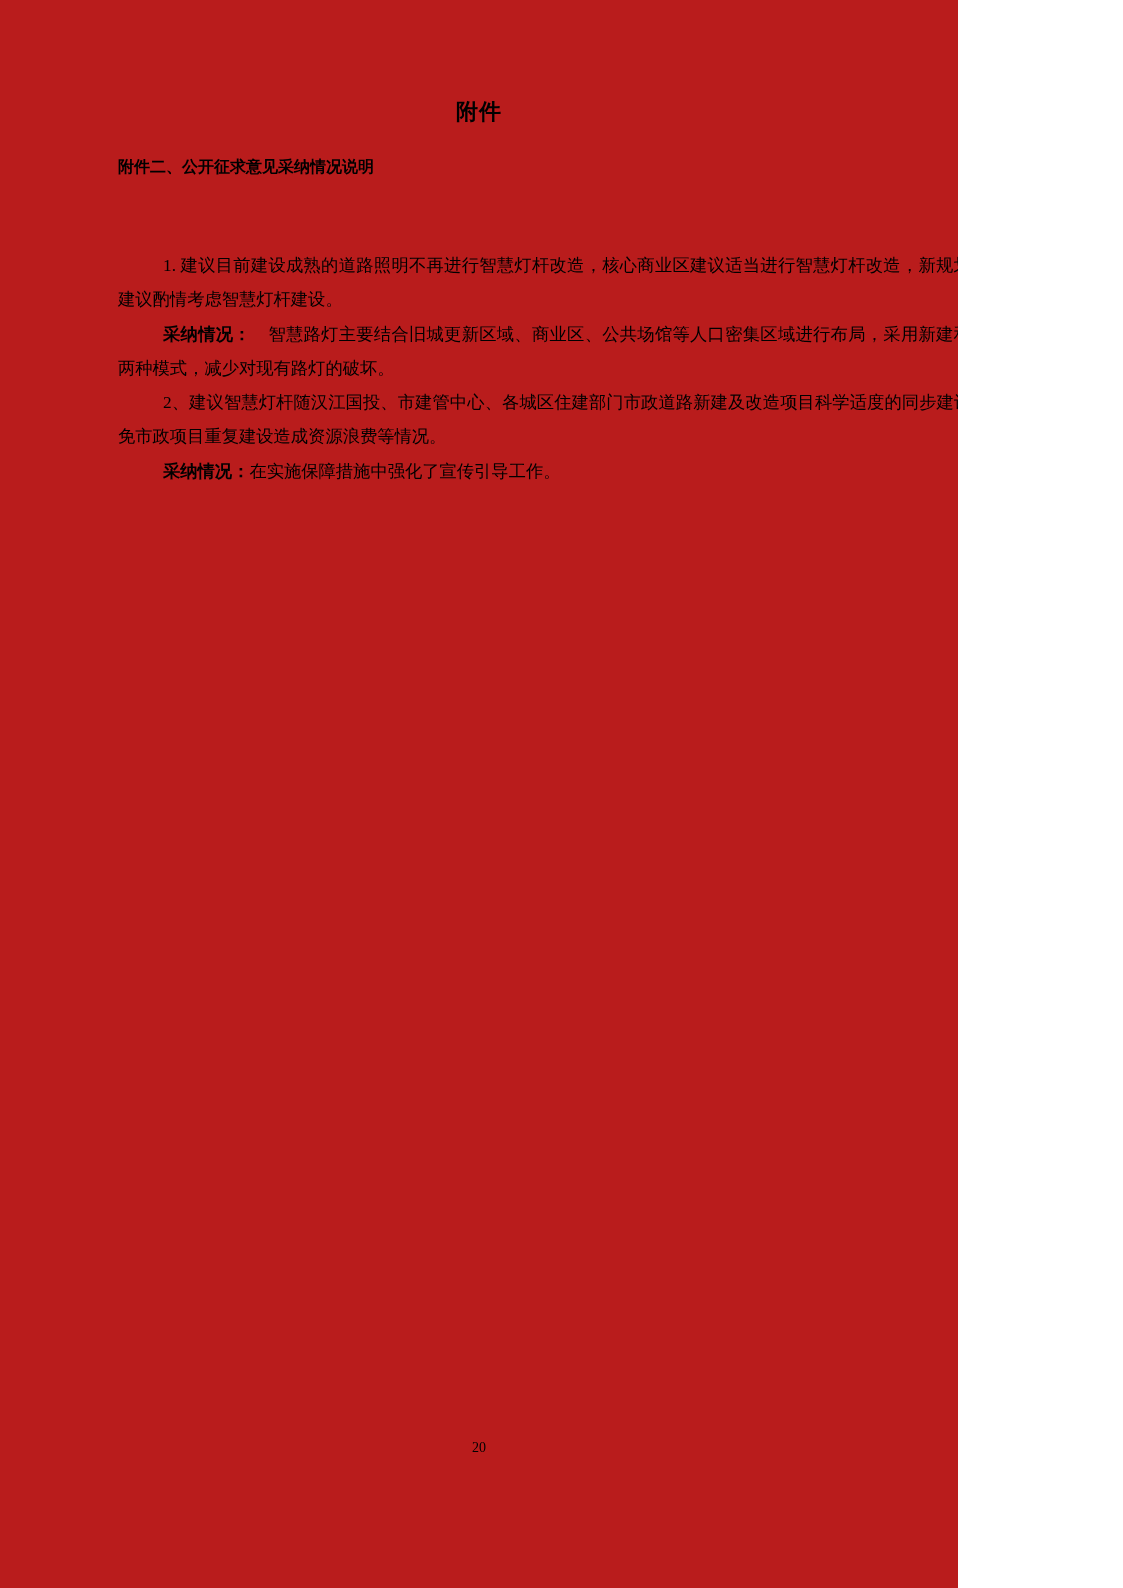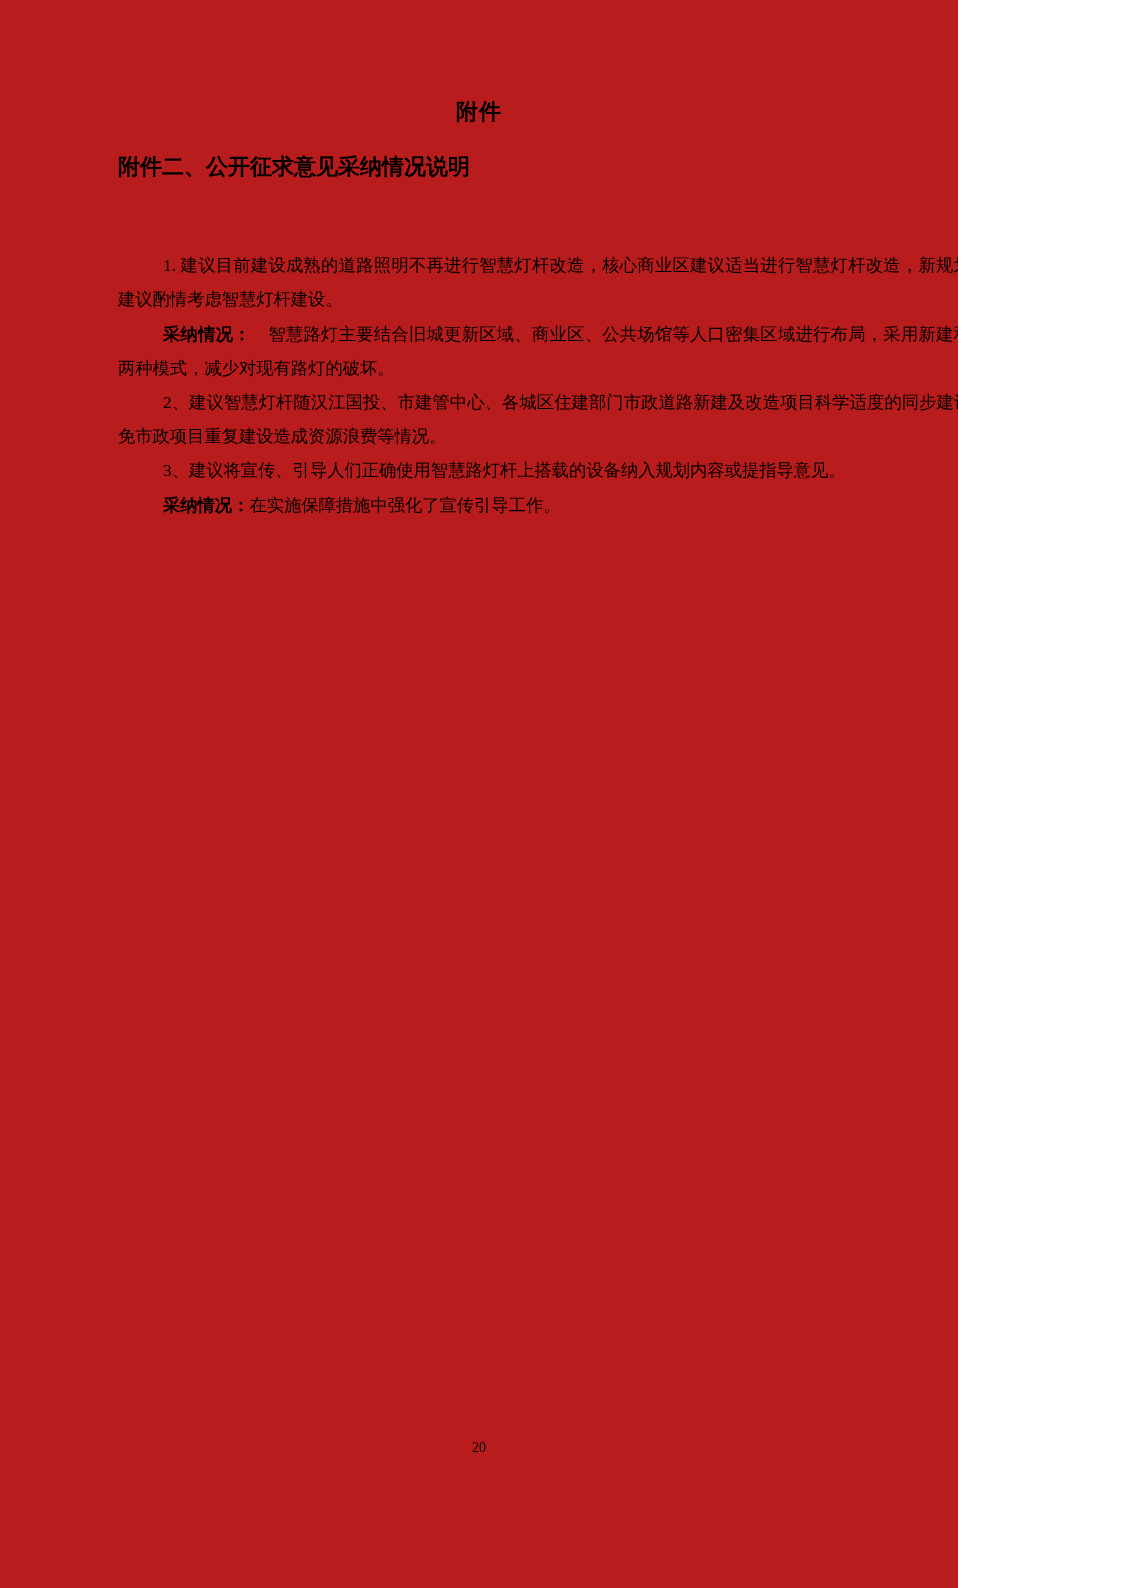--- a/index.html
+++ b/index.html
@@ -26,21 +26,21 @@
     font-size: 22px;
     line-height: 30px;
     letter-spacing: 1px;
   }
   .doc-heading {
     position: absolute;
     top: 152px;
     left: 118px;
     font-family: "Liberation Sans", sans-serif;
     font-weight: bold;
-    font-size: 22px;
+    font-size: 16px;
     line-height: 30px;
   }
   .doc-body {
     position: absolute;
     top: 249px;
     left: 118px;
     width: 888px;
     font-family: "Liberation Serif", serif;
     font-size: 17.3px;
     line-height: 34px;
@@ -78,21 +78,20 @@
 
   <div class="doc-body">
 
     <p class="para">1. 建议目前建设成熟的道路照明不再进行智慧灯杆改造，核心商业区建议适当进行智慧灯杆改造，新规划城区建议酌情考虑智慧灯杆建设。</p>
 
     <p class="para"><span class="label">采纳情况：</span><span>　智慧路灯主要结合旧城更新区域、商业区、公共场馆等人口密集区域进行布局，采用新建和改建两种模式，减少对现有路灯的破坏。</span></p>
 
     <p class="para">2、建议智慧灯杆随汉江国投、市建管中心、各城区住建部门市政道路新建及改造项目科学适度的同步建设，避免市政项目重复建设造成资源浪费等情况。</p>
 
 
-    <p class="para">3、建议将宣传、引导人们正确使用智慧路灯杆上搭载的设备纳入规划内容或提指导意见。</p>
 
     <p class="para"><span class="label">采纳情况：</span><span>在实施保障措施中强化了宣传引导工作。</span></p>
 
   </div>
 
   <div class="page-number">20</div>
 
 </div>
 
 </body></html>

